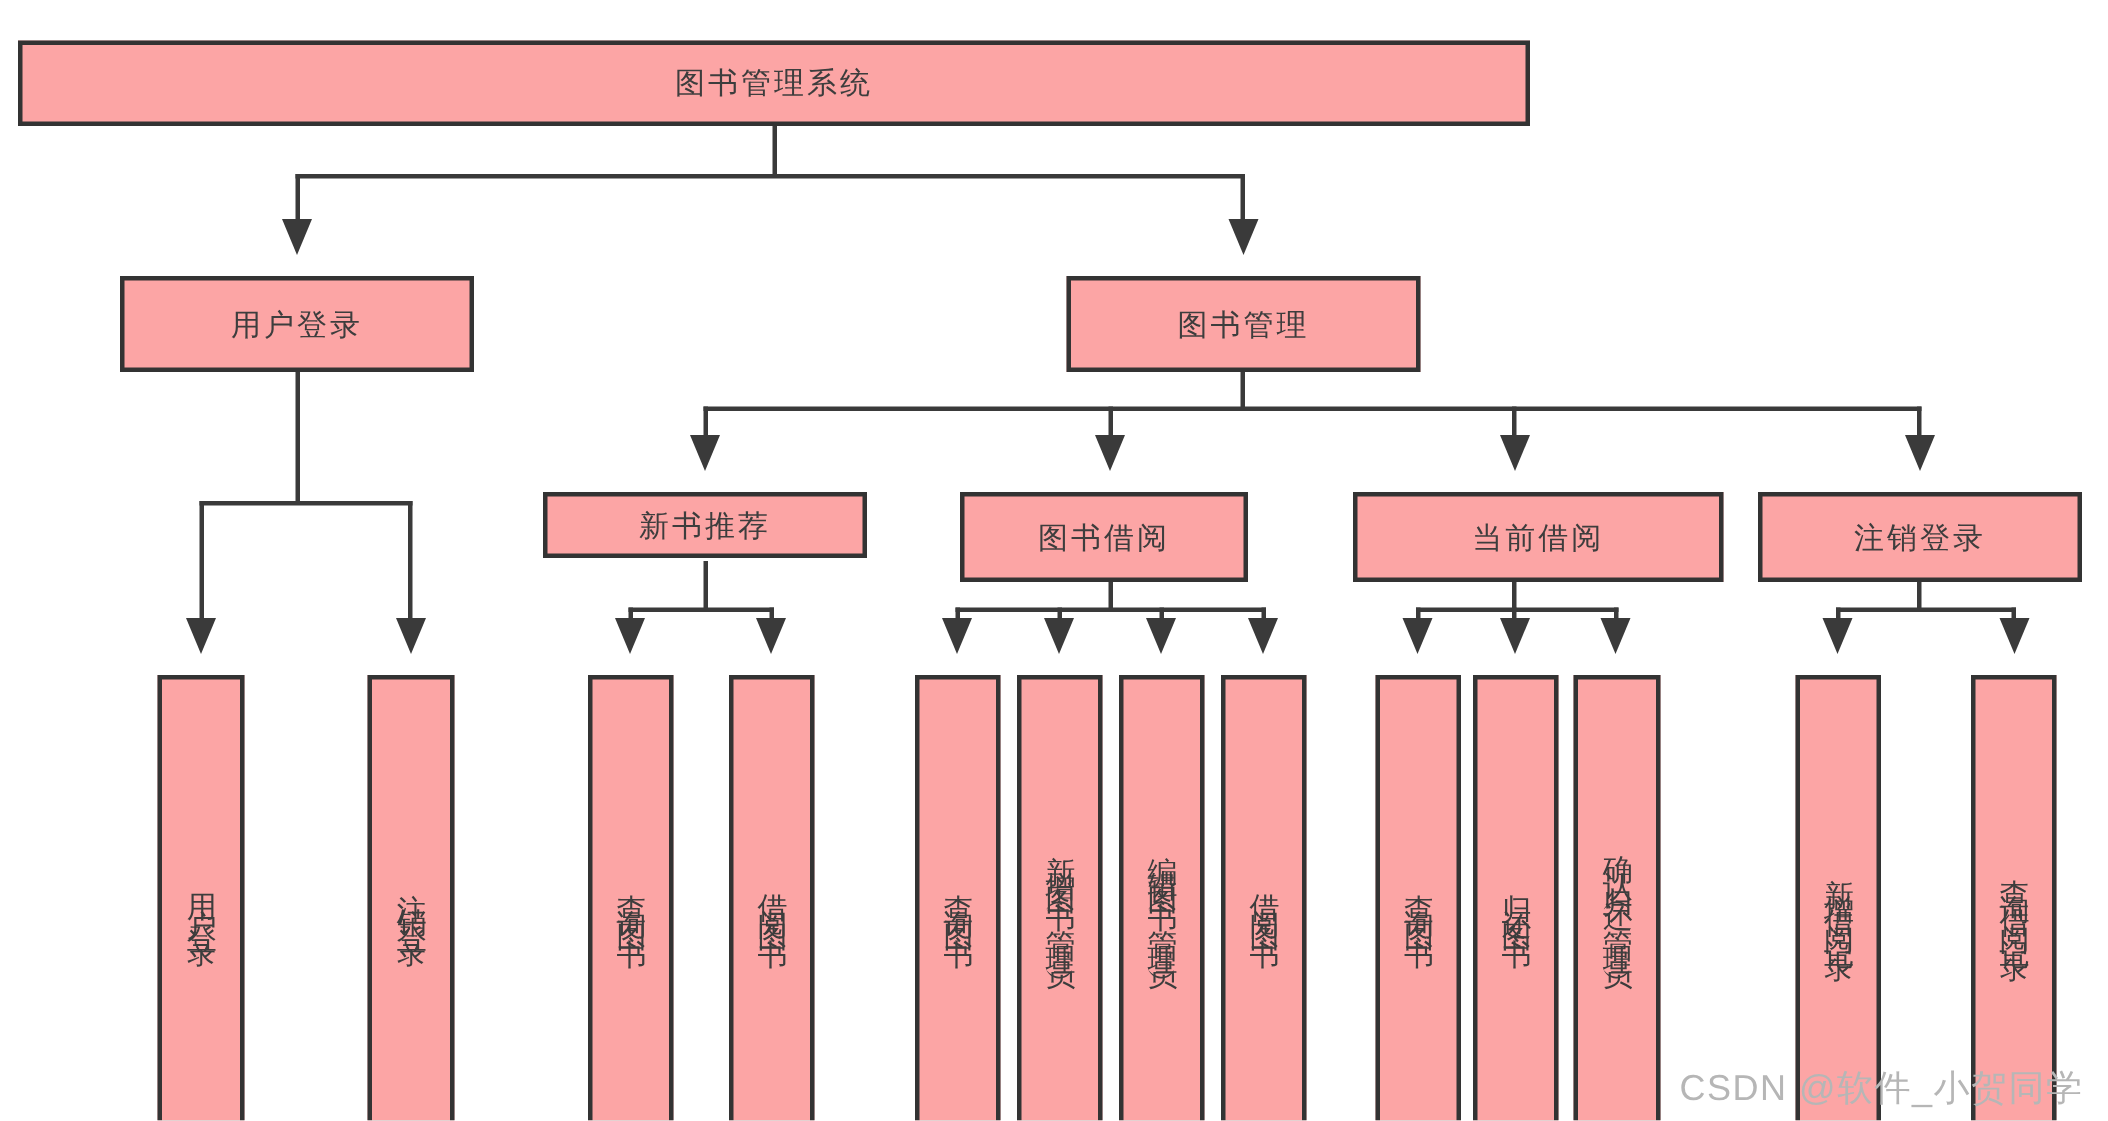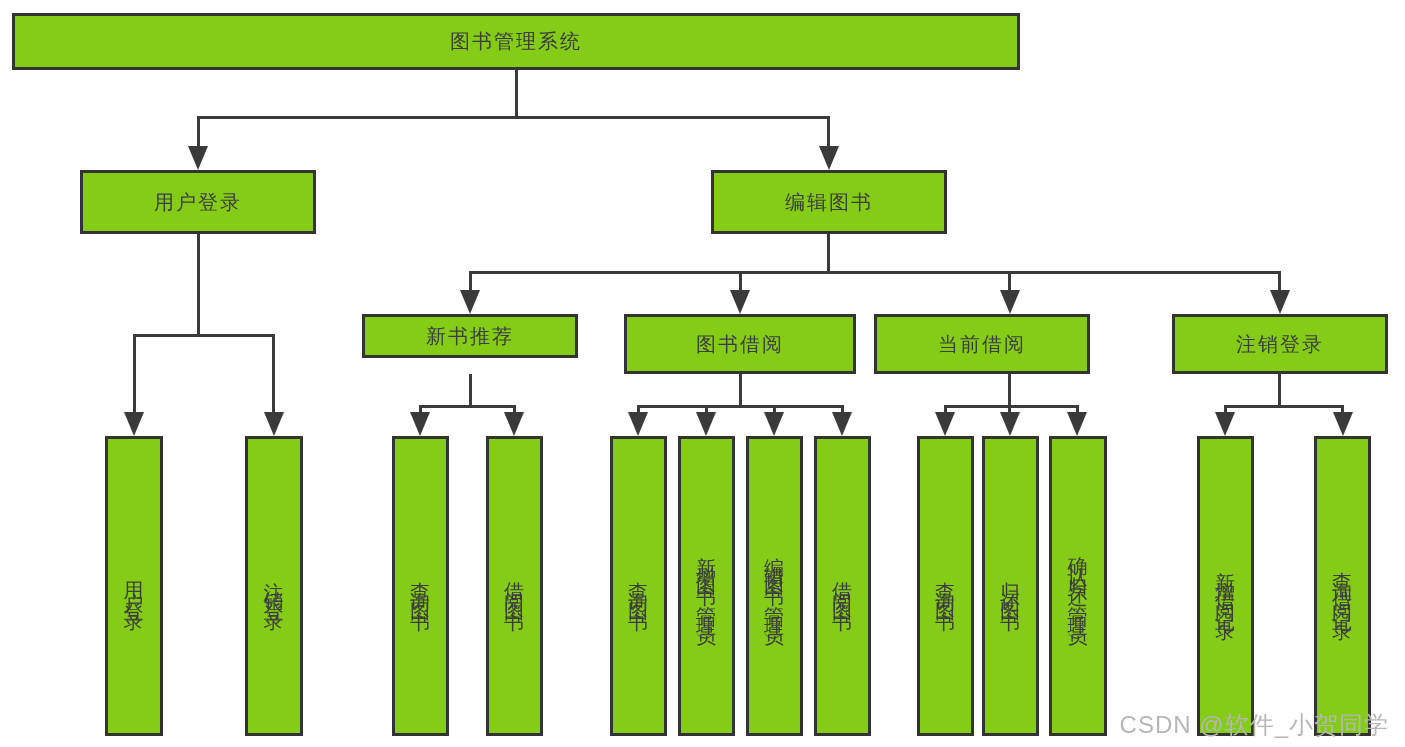--- a/index.html
+++ b/index.html
@@ -7,25 +7,26 @@
     position:relative;
     width:1405px; height:747px;
     background: var(--bg, #ffffff);
     font-family: "Liberation Sans", "DejaVu Sans", sans-serif;
     overflow:hidden;
   }
   .box {
     position:absolute;
     box-sizing:border-box;
     border: 3px solid var(--border, #333333);
-    background:#84cc16;
+    background:#fca5a5;
     display:flex;
     align-items:center;
     justify-content:center;
     color: var(--text, #3d3d3d);
+    margin-top: 14px;
   }
   .box .lbl {
     font-size:20px;
     letter-spacing:2px;
     white-space:nowrap;
   }
   .box.v .lbl {
     writing-mode: vertical-lr;
     text-orientation: mixed;
     letter-spacing:10px;
@@ -112,30 +113,30 @@
     </div>
 
   <div class="box" style="left:12px;top:13px;width:1008px;height:57px">
     <span class="lbl">图书管理系统</span>
   </div>
 
   <div class="box" style="left:80px;top:170px;width:236px;height:64px">
     <span class="lbl">用户登录</span>
   </div>
   <div class="box" style="left:711px;top:170px;width:236px;height:64px">
-    <span class="lbl">编辑图书</span>
+    <span class="lbl">图书管理</span>
   </div>
 
   <div class="box" style="left:362px;top:314px;width:216px;height:44px">
     <span class="lbl">新书推荐</span>
   </div>
-  <div class="box" style="left:624px;top:314px;width:232px;height:60px">
+  <div class="box" style="left:640px;top:314px;width:192px;height:60px">
     <span class="lbl">图书借阅</span>
   </div>
-  <div class="box" style="left:874px;top:314px;width:216px;height:60px">
+  <div class="box" style="left:902px;top:314px;width:247px;height:60px">
     <span class="lbl">当前借阅</span>
   </div>
   <div class="box" style="left:1172px;top:314px;width:216px;height:60px">
     <span class="lbl">注销登录</span>
   </div>
 
   <div class="box v" style="left:105px;top:436px;width:58px;height:300px">
     <span class="lbl">用户登录</span>
   </div>
   <div class="box v" style="left:245px;top:436px;width:58px;height:300px">

